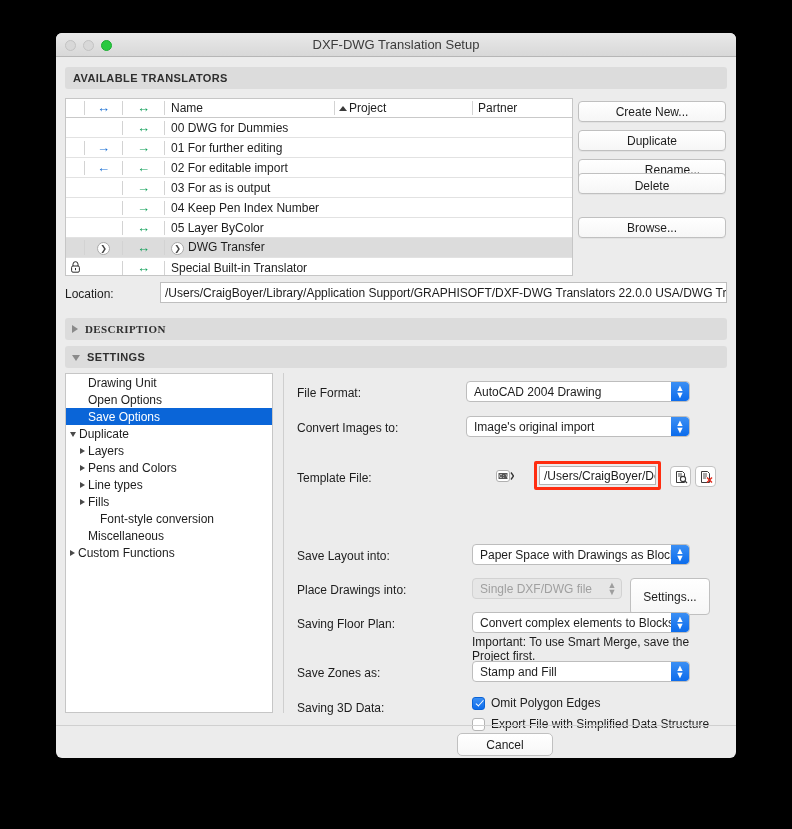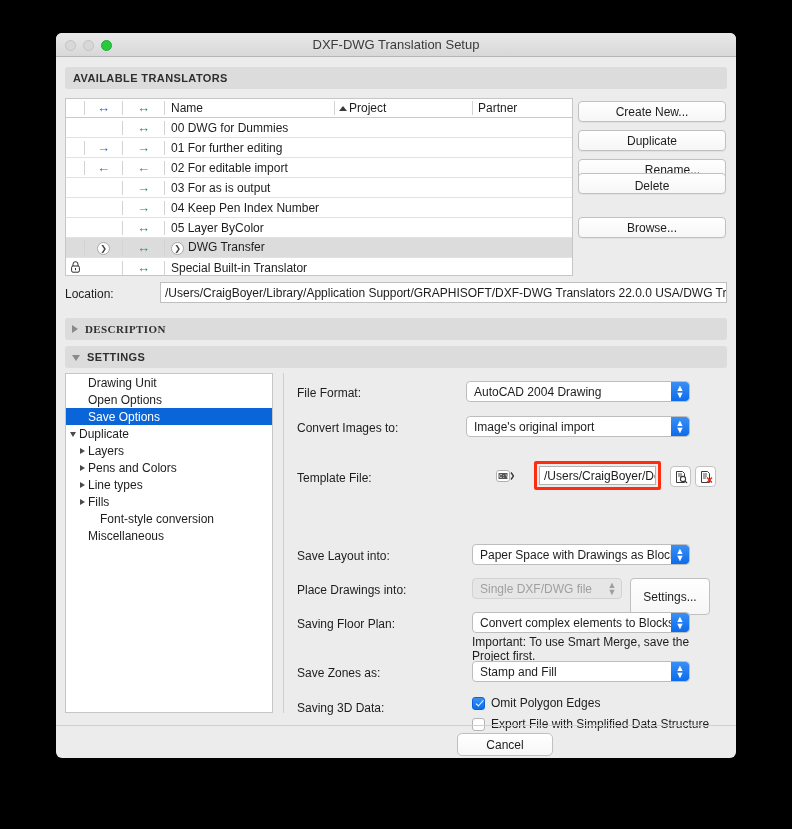--- a/index.html
+++ b/index.html
@@ -519,20 +519,24 @@
           <span>Fills</span>
         </div>
         <div class="tree-item indent2">
           <span class="t-spacer"></span>
           <span>Font-style conversion</span>
         </div>
         <div class="tree-item indent1">
           <span class="t-spacer"></span>
           <span>Miscellaneous</span>
         </div>
+        <div class="tree-item indent0">
+          <span class="t-tri-right"></span>
+          <span>Custom Functions</span>
+        </div>
       </div>
 
     <div id="panel">
 
       <div class="flabel" style="top:13px">File Format:</div>
       <div class="popup" style="left:182px; top:8px; width:224px;">
         <span>AutoCAD 2004 Drawing</span>
         <span class="btnbox">
             <span>▲</span>
             <span>▼</span>

